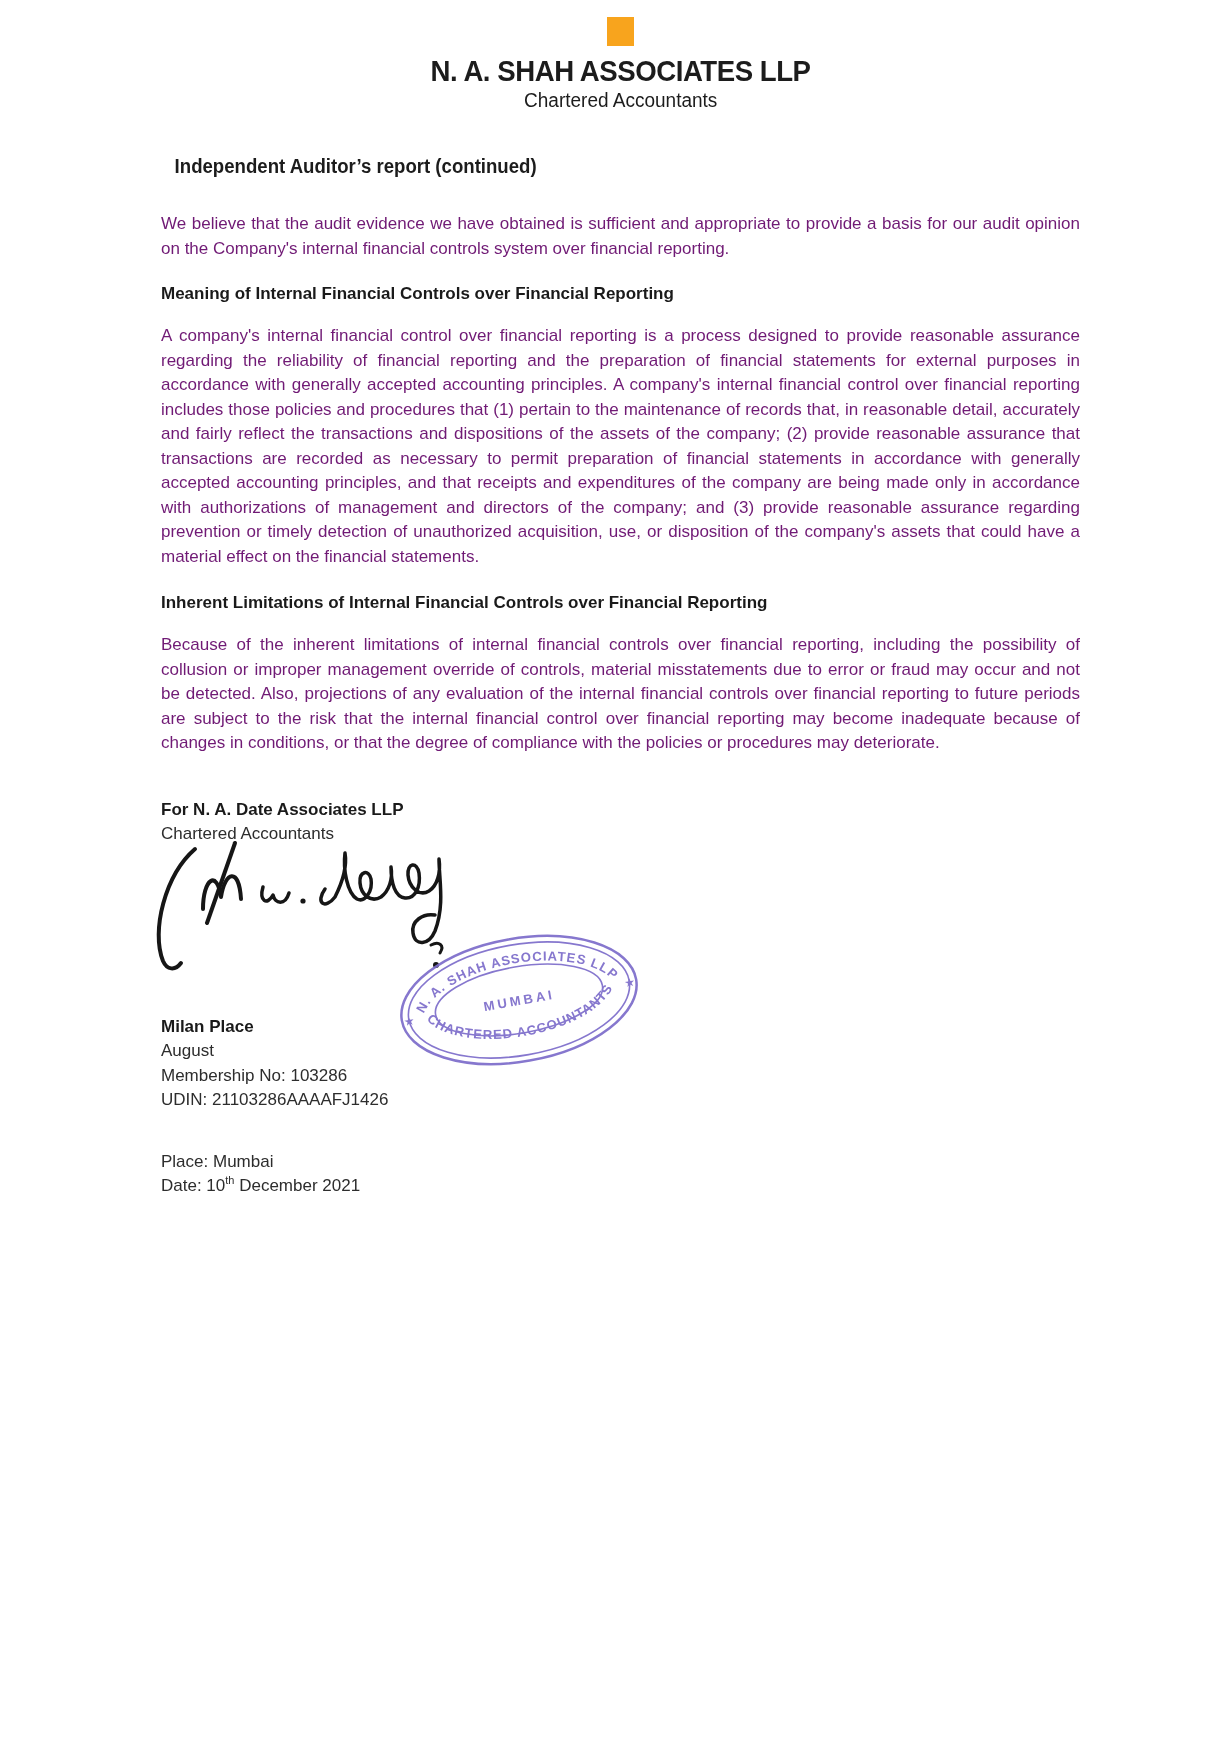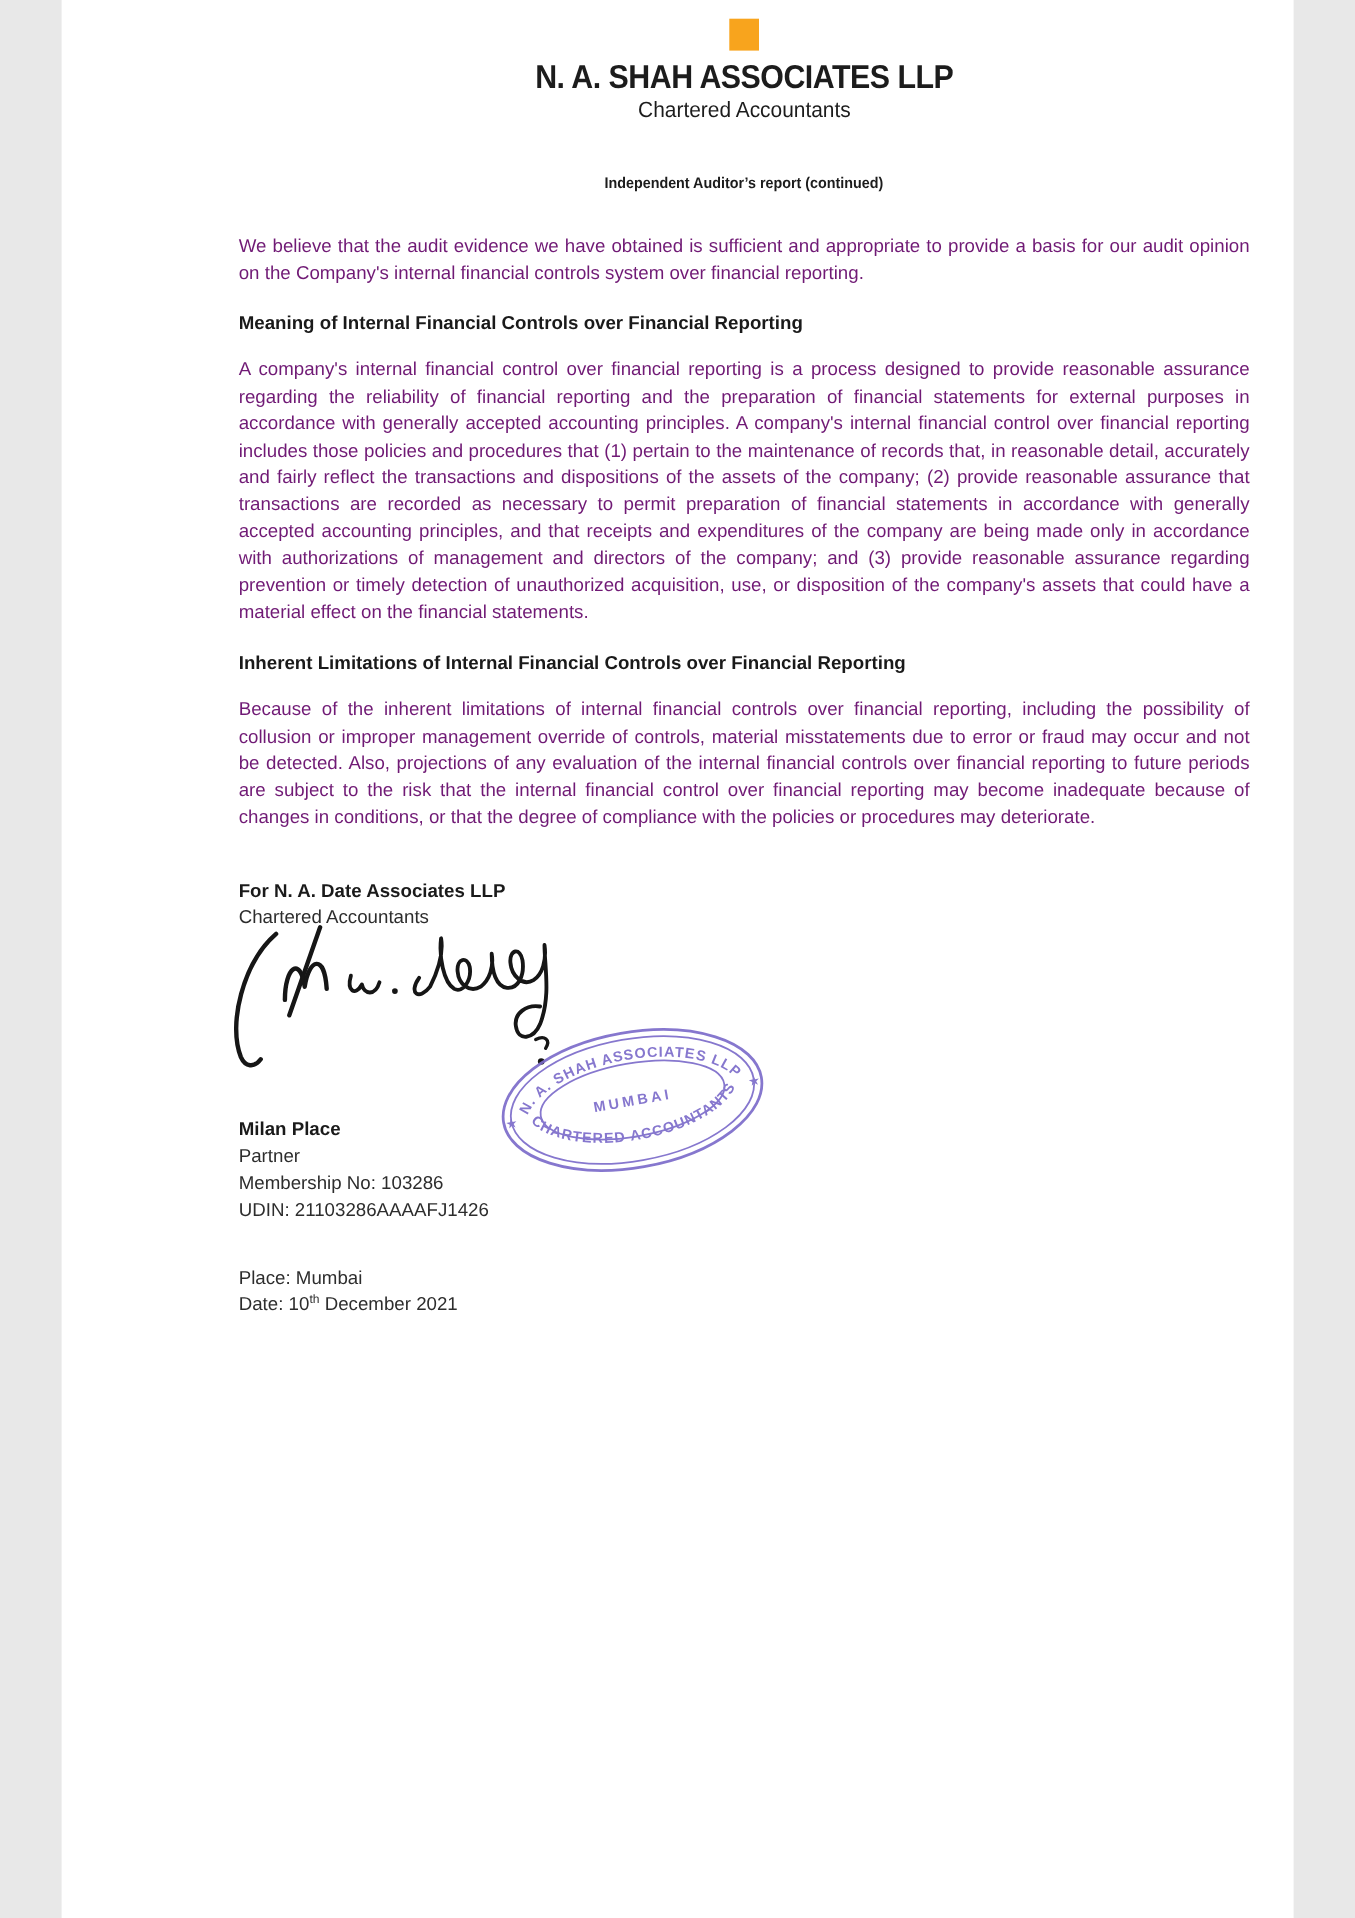--- a/index.html
+++ b/index.html
@@ -1,18 +1,18 @@
 <!DOCTYPE html>
 <html><head>
 <meta charset="utf-8">
 <style>
   html,body{margin:0;padding:0;background:#e8e8e8;}
   .page{
     position:relative;
-    width:1120px;height:1744px;
+    width:1232px;height:1744px;
     margin:0 auto;
     background:#ffffff;
     font-family:"Liberation Sans", sans-serif;
     color:#2d2d2d;
     overflow:hidden;
   }
   .content{
     position:absolute;
     left:161px; top:0;
     width:919px;
@@ -32,23 +32,23 @@
   }
   .company-name>span{display:inline-block;transform:scaleX(0.92);transform-origin:center;}
   .company-sub{
     margin-top:2px;
     font-size:20px; line-height:22px;
     color:#1c1c1c;
   }
   .company-sub>span{display:inline-block;transform:scaleX(0.95);transform-origin:center;}
   .report-title{
     margin-top:44px;
-    font-size:14px; line-height:22px;
+    font-size:20px; line-height:22px;
     font-weight:bold; color:#1c1c1c;
-    text-align:center;
+    text-align:left;
   }
   .report-title>span{display:inline-block;transform:scaleX(0.93);transform-origin:center;}
   
   .para{
     font-size:17px; line-height:24.5px;
     text-align:justify;
     color:#701a75;
   }
   .para-intro{ margin-top:35px; }
   .sec-heading{
@@ -145,21 +145,21 @@
               <textPath href="#stamp-bottom-arc" startOffset="50%" text-anchor="middle">CHARTERED ACCOUNTANTS</textPath>
             </text>
             <text x="125" y="75" text-anchor="middle" font-family="Liberation Sans, sans-serif" font-size="13" font-weight="bold" letter-spacing="3" fill="#7C6CCA">MUMBAI</text>
             <text x="14" y="76" text-anchor="middle" font-size="12" fill="#7C6CCA">★</text>
             <text x="236" y="76" text-anchor="middle" font-size="12" fill="#7C6CCA">★</text>
           </g>
         </svg>
       </div>
 
       <div class="sig-line sig-bold">Milan Place</div>
-      <div class="sig-line">Partner</div>
+      <div class="sig-line">August</div>
       <div class="sig-line">Membership No: 103286</div>
       <div class="sig-line">UDIN: 21103286AAAAFJ1426</div>
 
       <div class="place-date">
         <div class="sig-line">Place: Mumbai</div>
         <div class="sig-line"><span>Date: 10</span><sup>th</sup><span> December 2021</span></div>
       </div>
     </div>
 
   </div>

